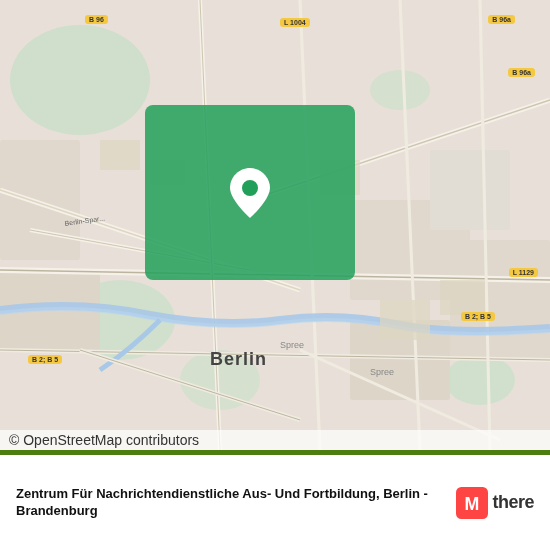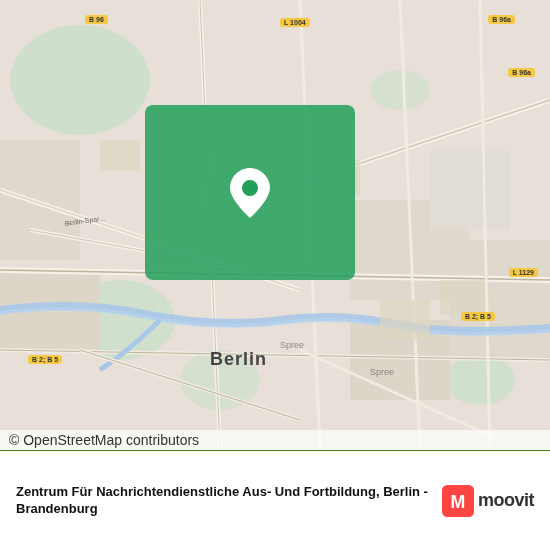--- a/index.html
+++ b/index.html
@@ -84,21 +84,21 @@
 
     
     .info-bar {
       width: 100%;
       height: 100px;
       background: white;
       display: flex;
       align-items: center;
       justify-content: space-between;
       padding: 12px 16px;
-      border-top: 1px solid #4d7c0f;
+      border-top: 5px solid #4d7c0f;
     }
 
     .info-text {
       flex: 1;
       display: flex;
       flex-direction: column;
       gap: 4px;
     }
 
     .info-title {
@@ -242,16 +242,16 @@
   <div class="info-bar">
     <div class="info-text">
       <div class="info-title">Zentrum Für Nachrichtendienstliche Aus- Und Fortbildung, Berlin - Brandenburg</div>
     </div>
     <div class="moovit-logo">
 
       <svg class="moovit-icon" viewBox="0 0 36 36" xmlns="http://www.w3.org/2000/svg">
         <rect width="36" height="36" rx="6" fill="#ff4444"></rect>
         <text x="18" y="26" text-anchor="middle" font-size="20" font-weight="900" fill="white" font-family="Arial">M</text>
       </svg>
-      <span class="moovit-text">moovit</span>
+      <span class="moovit-text">there</span>
     </div>
   </div>
 </div>
 
 </body></html>

